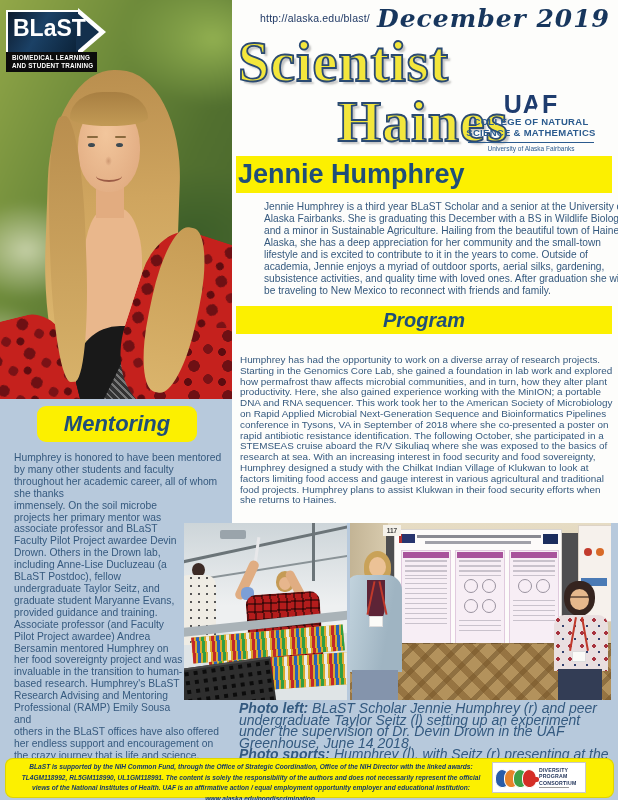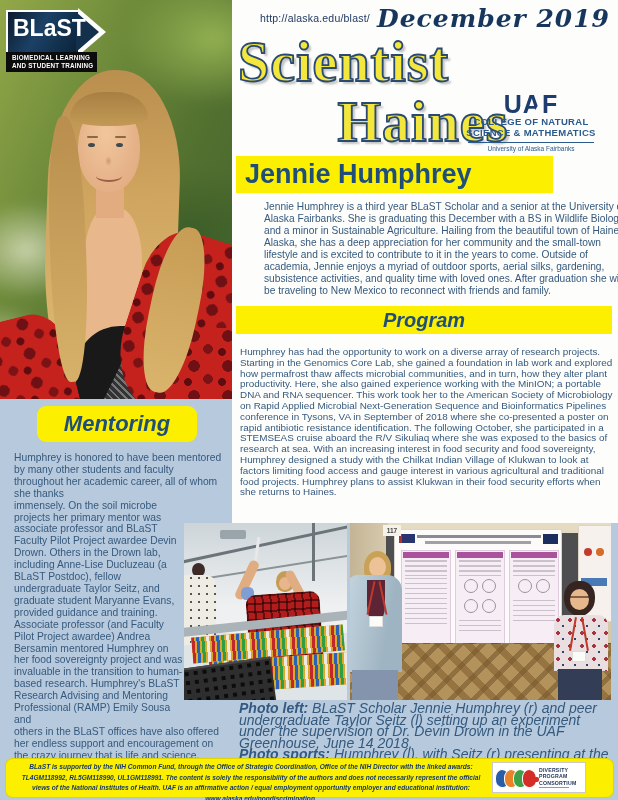--- a/index.html
+++ b/index.html
@@ -23,30 +23,30 @@
 
   .uaf{left:452px;top:92px;width:158px;text-align:center;color:#2b5b8e;}
   .uaf-acronym{font-size:25px;font-weight:bold;color:#1e3c6e;letter-spacing:1px;line-height:1;position:relative;display:inline-block;}
   .uaf-peak{position:absolute;left:55%;top:13px;width:9px;height:8px;background:#fdfdfb;
     clip-path:polygon(50% 0,100% 100%,0 100%);}
   .uaf-l1,.uaf-l2{font-size:9.5px;font-weight:bold;letter-spacing:.3px;line-height:1.15;}
   .uaf-rule{width:126px;border-top:1px solid #2b5b8e;margin:3px auto 2px auto;}
   .uaf-l3{font-size:6.5px;}
 
   
-  .name-bar{left:236px;top:156px;width:317px;height:37px;background:#fcf000;color:#1f4e79;
-    font-size:27px;font-weight:bold;line-height:37px;padding-left:9px;box-sizing:border-box;}
+  .name-bar{left:236px;top:156px;width:376px;height:37px;background:#fcf000;color:#1f4e79;
+    font-size:27px;font-weight:bold;line-height:37px;padding-left:2px;box-sizing:border-box;}
   .research-bar{left:236px;top:306px;width:376px;height:28px;background:#fcf000;color:#1f4e79;
     font-size:20px;font-weight:bold;font-style:italic;text-align:center;line-height:28px;}
   .mentor-badge{left:37px;top:406px;width:160px;height:36px;background:#fcf000;border-radius:9px;
     color:#1f4e79;font-size:22px;font-weight:bold;font-style:italic;text-align:center;line-height:36px;}
 
   
   .intro{left:240px;top:201px;width:372px;font-size:10.2px;line-height:12px;color:#35597e;margin-left:24px;}
-  .research-body{left:240px;top:347px;width:373px;font-size:9.9px;line-height:10.8px;color:#35597e;}
+  .research-body{left:240px;top:355px;width:373px;font-size:9.9px;line-height:10.8px;color:#35597e;}
   .mentor-body{left:14px;top:452px;width:208px;font-size:10.3px;line-height:11.9px;color:#35597e;}
   .mentor-body .narrow{width:170px;}
 
   
   .captions{left:239px;top:703px;width:372px;font-size:14px;line-height:11.6px;color:#33597f;font-style:italic;}
   .cap-label{font-weight:bold;}
 
   
   .footer{left:5px;top:758px;width:609px;height:40px;background:#fcf000;border-radius:8px;
     box-shadow:0 0 0 1px rgba(180,170,0,.4) inset;}

